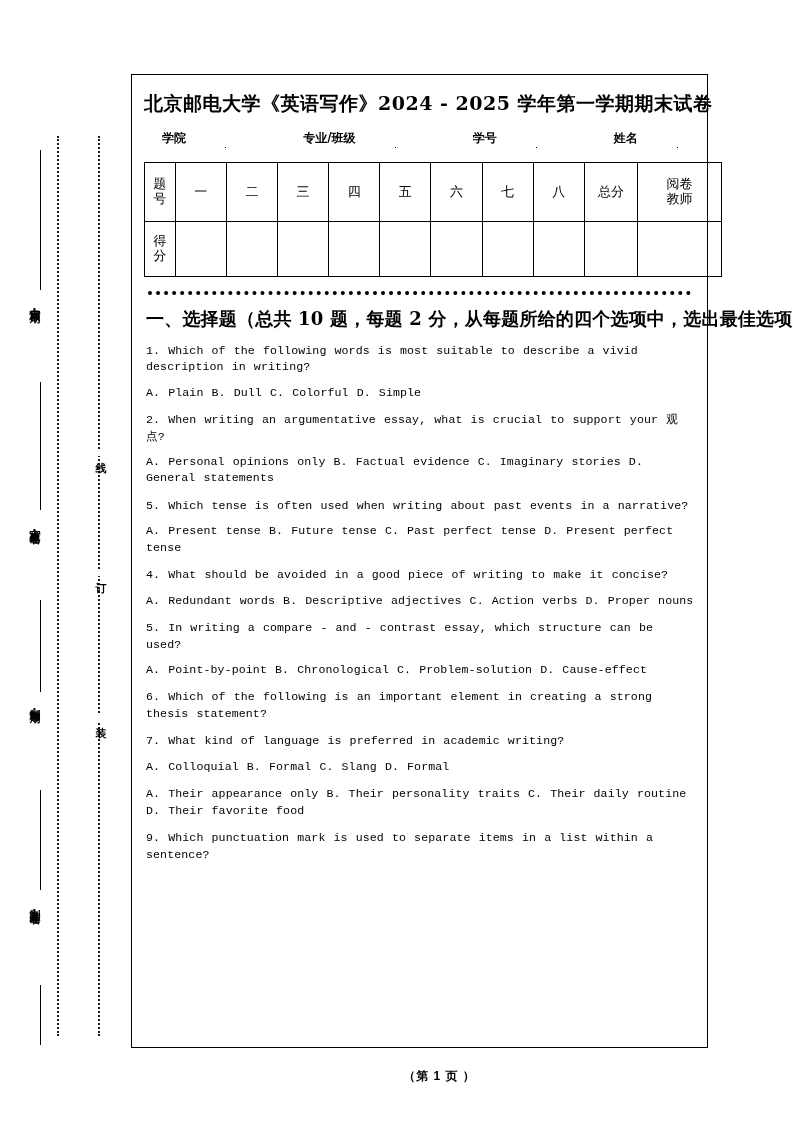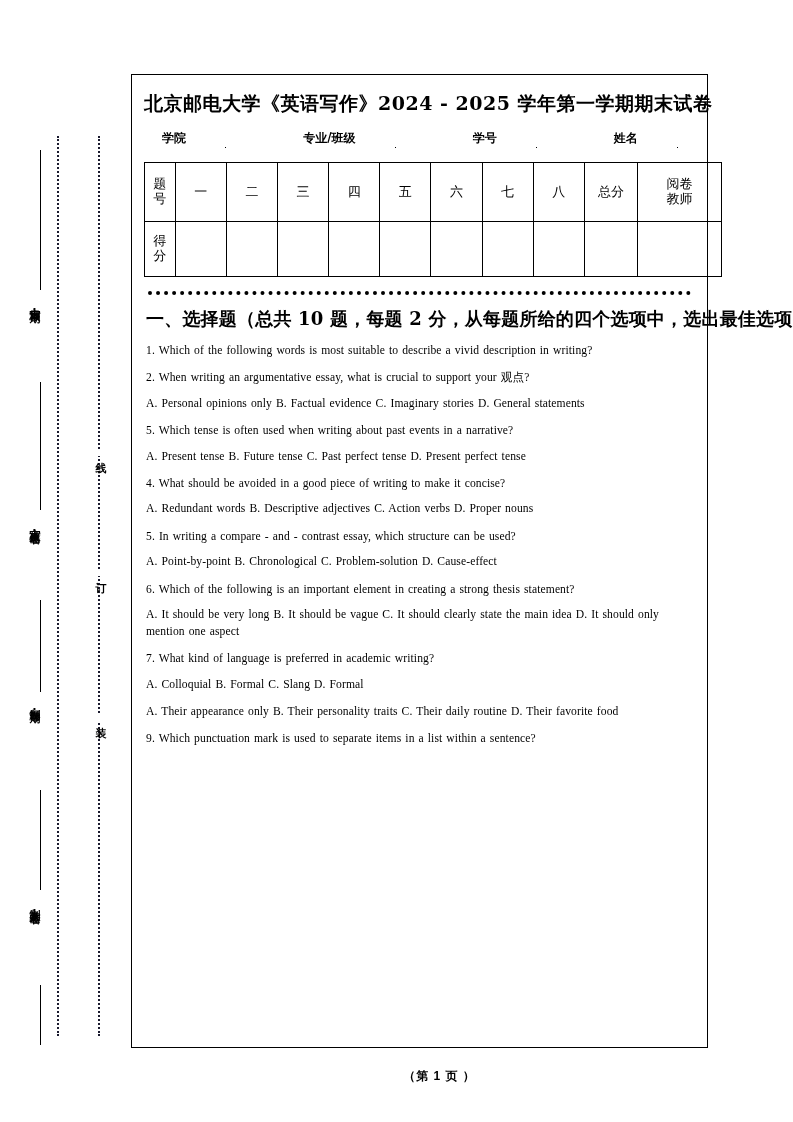--- a/index.html
+++ b/index.html
@@ -179,21 +179,21 @@
     font-size: 18px;
     font-weight: bold;
     margin: 0 0 12px 2px;
     letter-spacing: 0.2px;
     white-space: nowrap;
   }
 
   
   .qblock { margin: 0 0 11px 2px; }
   .qtext, .otext {
-    font-family: Liberation Serif, serif;
+    font-family: Liberation Mono, monospace;
     font-size: 11.6px;
     line-height: 1.42;
     letter-spacing: 0.1px;
     margin: 0;
     word-spacing: 1px;
   }
   .otext { margin-top: 9px; }
 
   
   .page-footer {
@@ -300,40 +300,40 @@
         </tr>
       </tbody>
     </table>
 
     <div class="dotted-rule"></div>
 
     <div class="section-head">一、选择题（总共 10 题，每题 2 分，从每题所给的四个选项中，选出最佳选项）</div>
 
     <div class="qblock">
       <p class="qtext">1. Which of the following words is most suitable to describe a vivid description in writing?</p>
+      <p class="otext">A. Plain  B. Dull  C. Colorful  D. Simple</p>
     </div>
     <div class="qblock">
       <p class="qtext">2. When writing an argumentative essay, what is crucial to support your 观点?</p>
       <p class="otext">A. Personal opinions only  B. Factual evidence  C. Imaginary stories  D. General statements</p>
     </div>
     <div class="qblock">
       <p class="qtext">5. Which tense is often used when writing about past events in a narrative?</p>
       <p class="otext">A. Present tense  B. Future tense  C. Past perfect tense  D. Present perfect tense</p>
     </div>
     <div class="qblock">
       <p class="qtext">4. What should be avoided in a good piece of writing to make it concise?</p>
       <p class="otext">A. Redundant words  B. Descriptive adjectives  C. Action verbs  D. Proper nouns</p>
     </div>
     <div class="qblock">
       <p class="qtext">5. In writing a compare - and - contrast essay, which structure can be used?</p>
       <p class="otext">A. Point-by-point  B. Chronological  C. Problem-solution  D. Cause-effect</p>
     </div>
     <div class="qblock">
       <p class="qtext">6. Which of the following is an important element in creating a strong thesis statement?</p>
-      <p class="otext">A. It should be very long  B. It should be vague  C. It should clearly state the main idea  D. It should only mention one aspect</p>
     </div>
     <div class="qblock">
       <p class="qtext">7. What kind of language is preferred in academic writing?</p>
       <p class="otext">A. Colloquial  B. Formal  C. Slang  D. Formal</p>
     </div>
     <div class="qblock">
       <p class="otext">A. Their appearance only  B. Their personality traits  C. Their daily routine D. Their favorite food</p>
     </div>
     <div class="qblock">
       <p class="qtext">9. Which punctuation mark is used to separate items in a list within a sentence?</p>

